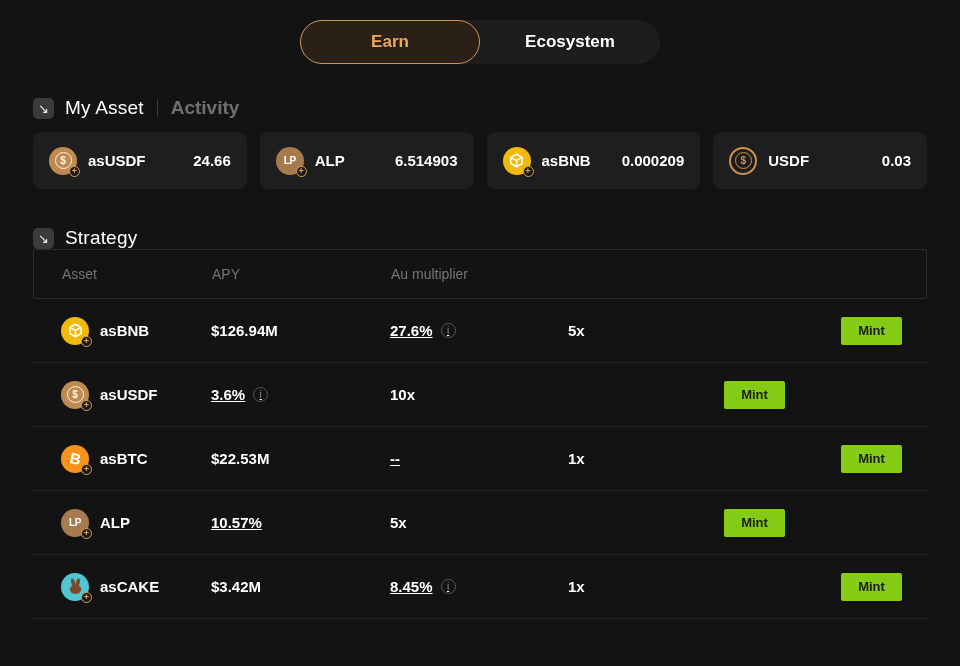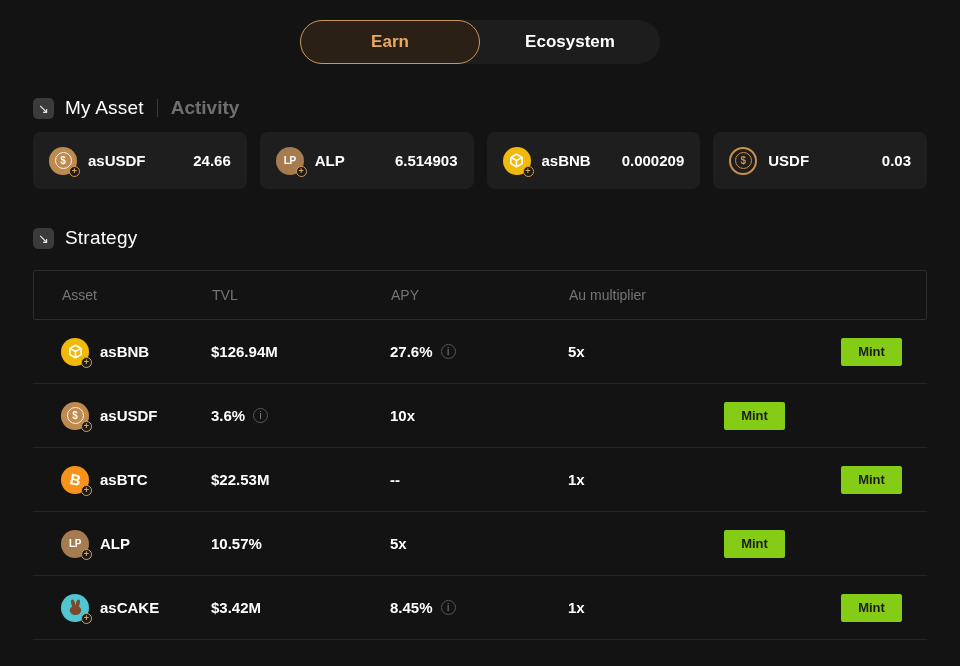--- a/index.html
+++ b/index.html
@@ -62,37 +62,37 @@
   .coin .lp { font-size:10px; font-weight:bold; letter-spacing:-.5px; }
   .coin .btcg { font-size:15px; font-weight:bold; transform:rotate(12deg); line-height:1; }
   .coin .badge {
     position:absolute; right:-3px; bottom:-2px;
     width:11px; height:11px; border-radius:50%;
     background:#1a1a1a; border:1px solid #d99c52; color:#e3a455;
     font-size:9px; line-height:9px; text-align:center; font-weight:bold;
   }
 
   
-  .table { margin-top:21px; }
+  .table { margin-top:0; }
   .thead {
     display:grid; grid-template-columns:150px 179px 178px 217px 1fr;
     align-items:center; height:50px;
     border:1px solid #2c2c2c; border-radius:2px;
     padding:0 25px 0 28px;
     color:#757575; font-size:14px;
   }
   .trow {
     display:grid; grid-template-columns:150px 179px 178px 217px 1fr;
     align-items:center; height:64px;
     padding:0 25px 0 28px;
     border-bottom:1px solid #232323;
     font-size:15px; font-weight:bold;
   }
   .asset-cell { display:flex; align-items:center; gap:11px; }
-  .apy-cell { display:flex; align-items:center; gap:8px; }
+  .apy-cell { display:flex; align-items:center; gap:8px;text-decoration:underline; }
   .info-icon {
     width:15px; height:15px; border:1px solid #565656; border-radius:50%;
     color:#8a8a8a; font-size:10px; font-weight:normal; line-height:1;
     display:inline-flex; align-items:center; justify-content:center; cursor:pointer;
   }
   .action-cell { display:flex; justify-content:flex-end; }
   .mint-btn {
     width:61px; height:28px; background:#84cc16; color:#1c1c1c;
     font-size:13px; font-weight:bold; border:none; border-radius:2px; cursor:pointer;
     font-family:"Liberation Sans","DejaVu Sans",sans-serif;
@@ -158,21 +158,20 @@
 </div>
 
   <div class="section-head second">
     <span class="corner-icon">↘</span>
     <span class="section-title">Strategy</span>
   </div>
 
   <div class="table">
     <div class="thead">
       <span>Asset</span>
-      <span>TVL</span>
       <span>APY</span>
       <span>Au multiplier</span>
       <span></span>
     </div>
     <div id="table-body">
   <div class="trow">
     <div class="asset-cell">
       <span class="coin" style="background: rgb(240, 185, 11);">
               <svg width="15" height="15" viewBox="0 0 24 24" fill="none" stroke="#ffffff" stroke-width="2.4" stroke-linejoin="round">
                 <path d="M12 2 L21 7 V17 L12 22 L3 17 V7 Z"></path>

